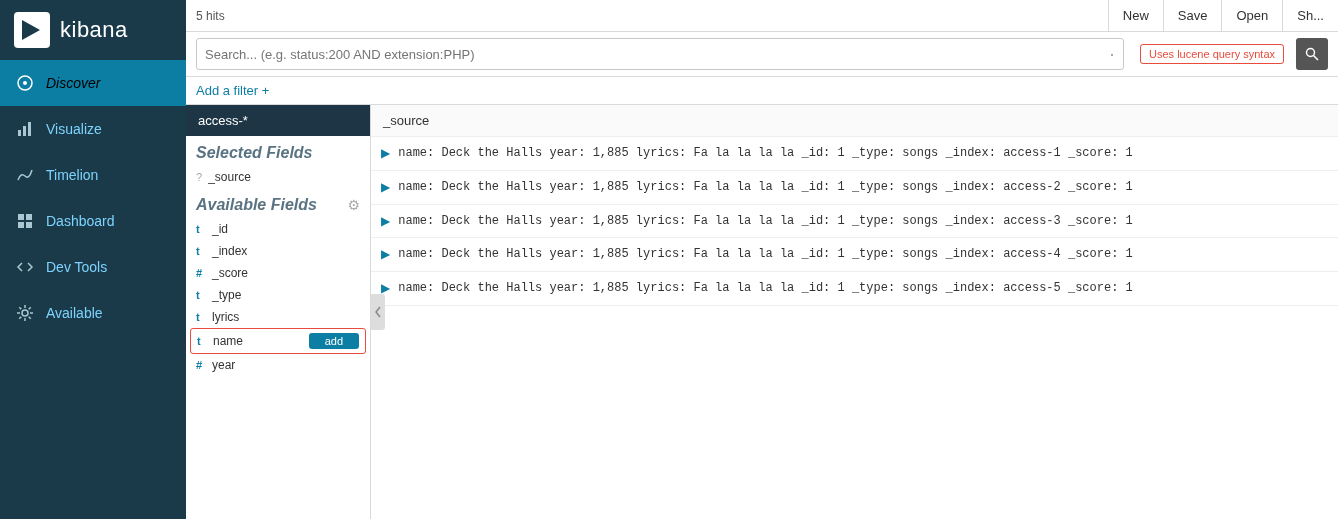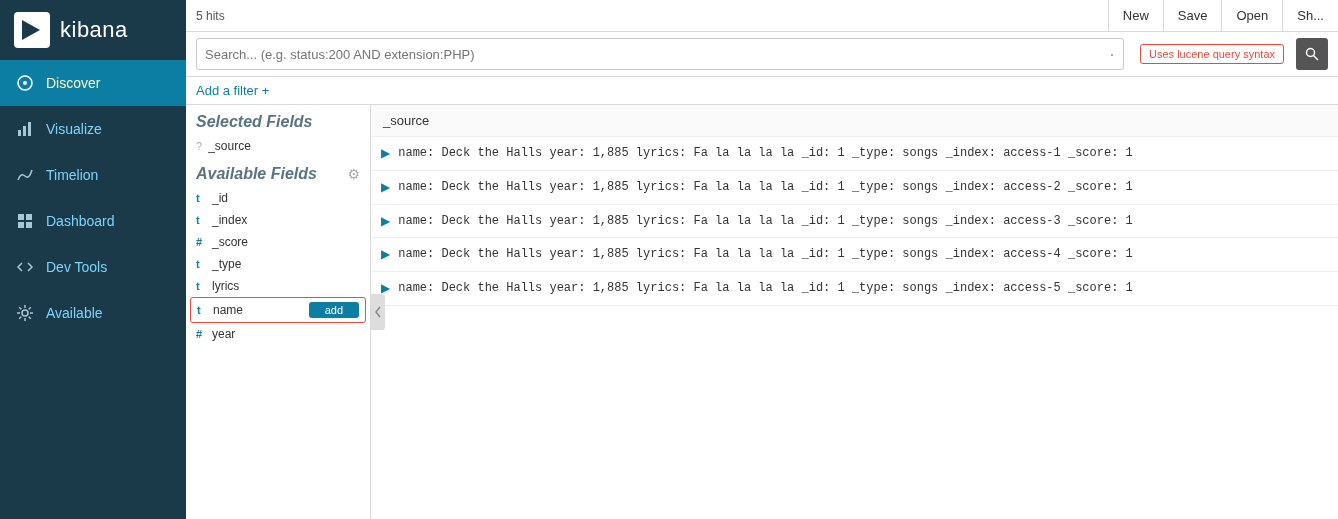--- a/index.html
+++ b/index.html
@@ -37,21 +37,21 @@
     .sidebar-nav { display: flex; flex-direction: column; flex: 1; }
     .sidebar-item {
       display: flex;
       align-items: center;
       padding: 12px 14px;
       color: #7dd3fc;
       cursor: pointer;
       text-decoration: none;
       font-size: 14px;
     }
-    .sidebar-item.active { background: #0d7ea3; color: #fef9c3; }
+    .sidebar-item.active { background: #0d7ea3; color: #000000; font-style: italic; }
     .sidebar-item .nav-icon {
       width: 22px;
       height: 22px;
       margin-right: 10px;
       display: flex;
       align-items: center;
       justify-content: center;
       flex-shrink: 0;
     }
     .sidebar-item .nav-label { font-size: 14px; }
@@ -394,20 +394,23 @@
 
   <div class="toolbar">
     <div class="add-filter-btn">Add a filter +</div>
   </div>
 
   <div class="content-area">
 
     <div style="position:relative;display:flex;">
       <div class="fields-panel">
 
+        <div class="index-pattern-bar">
+          <span>access-*</span>
+        </div>
 
         <div class="fields-section-title">Selected Fields</div>
         <div class="field-item">
           <span class="field-question">?</span>
           <span class="field-name">_source</span>
         </div>
 
         <div class="available-fields-header">
           <span class="fields-section-title" style="padding:0;">Available Fields</span>
           <span class="gear-icon">⚙</span>

